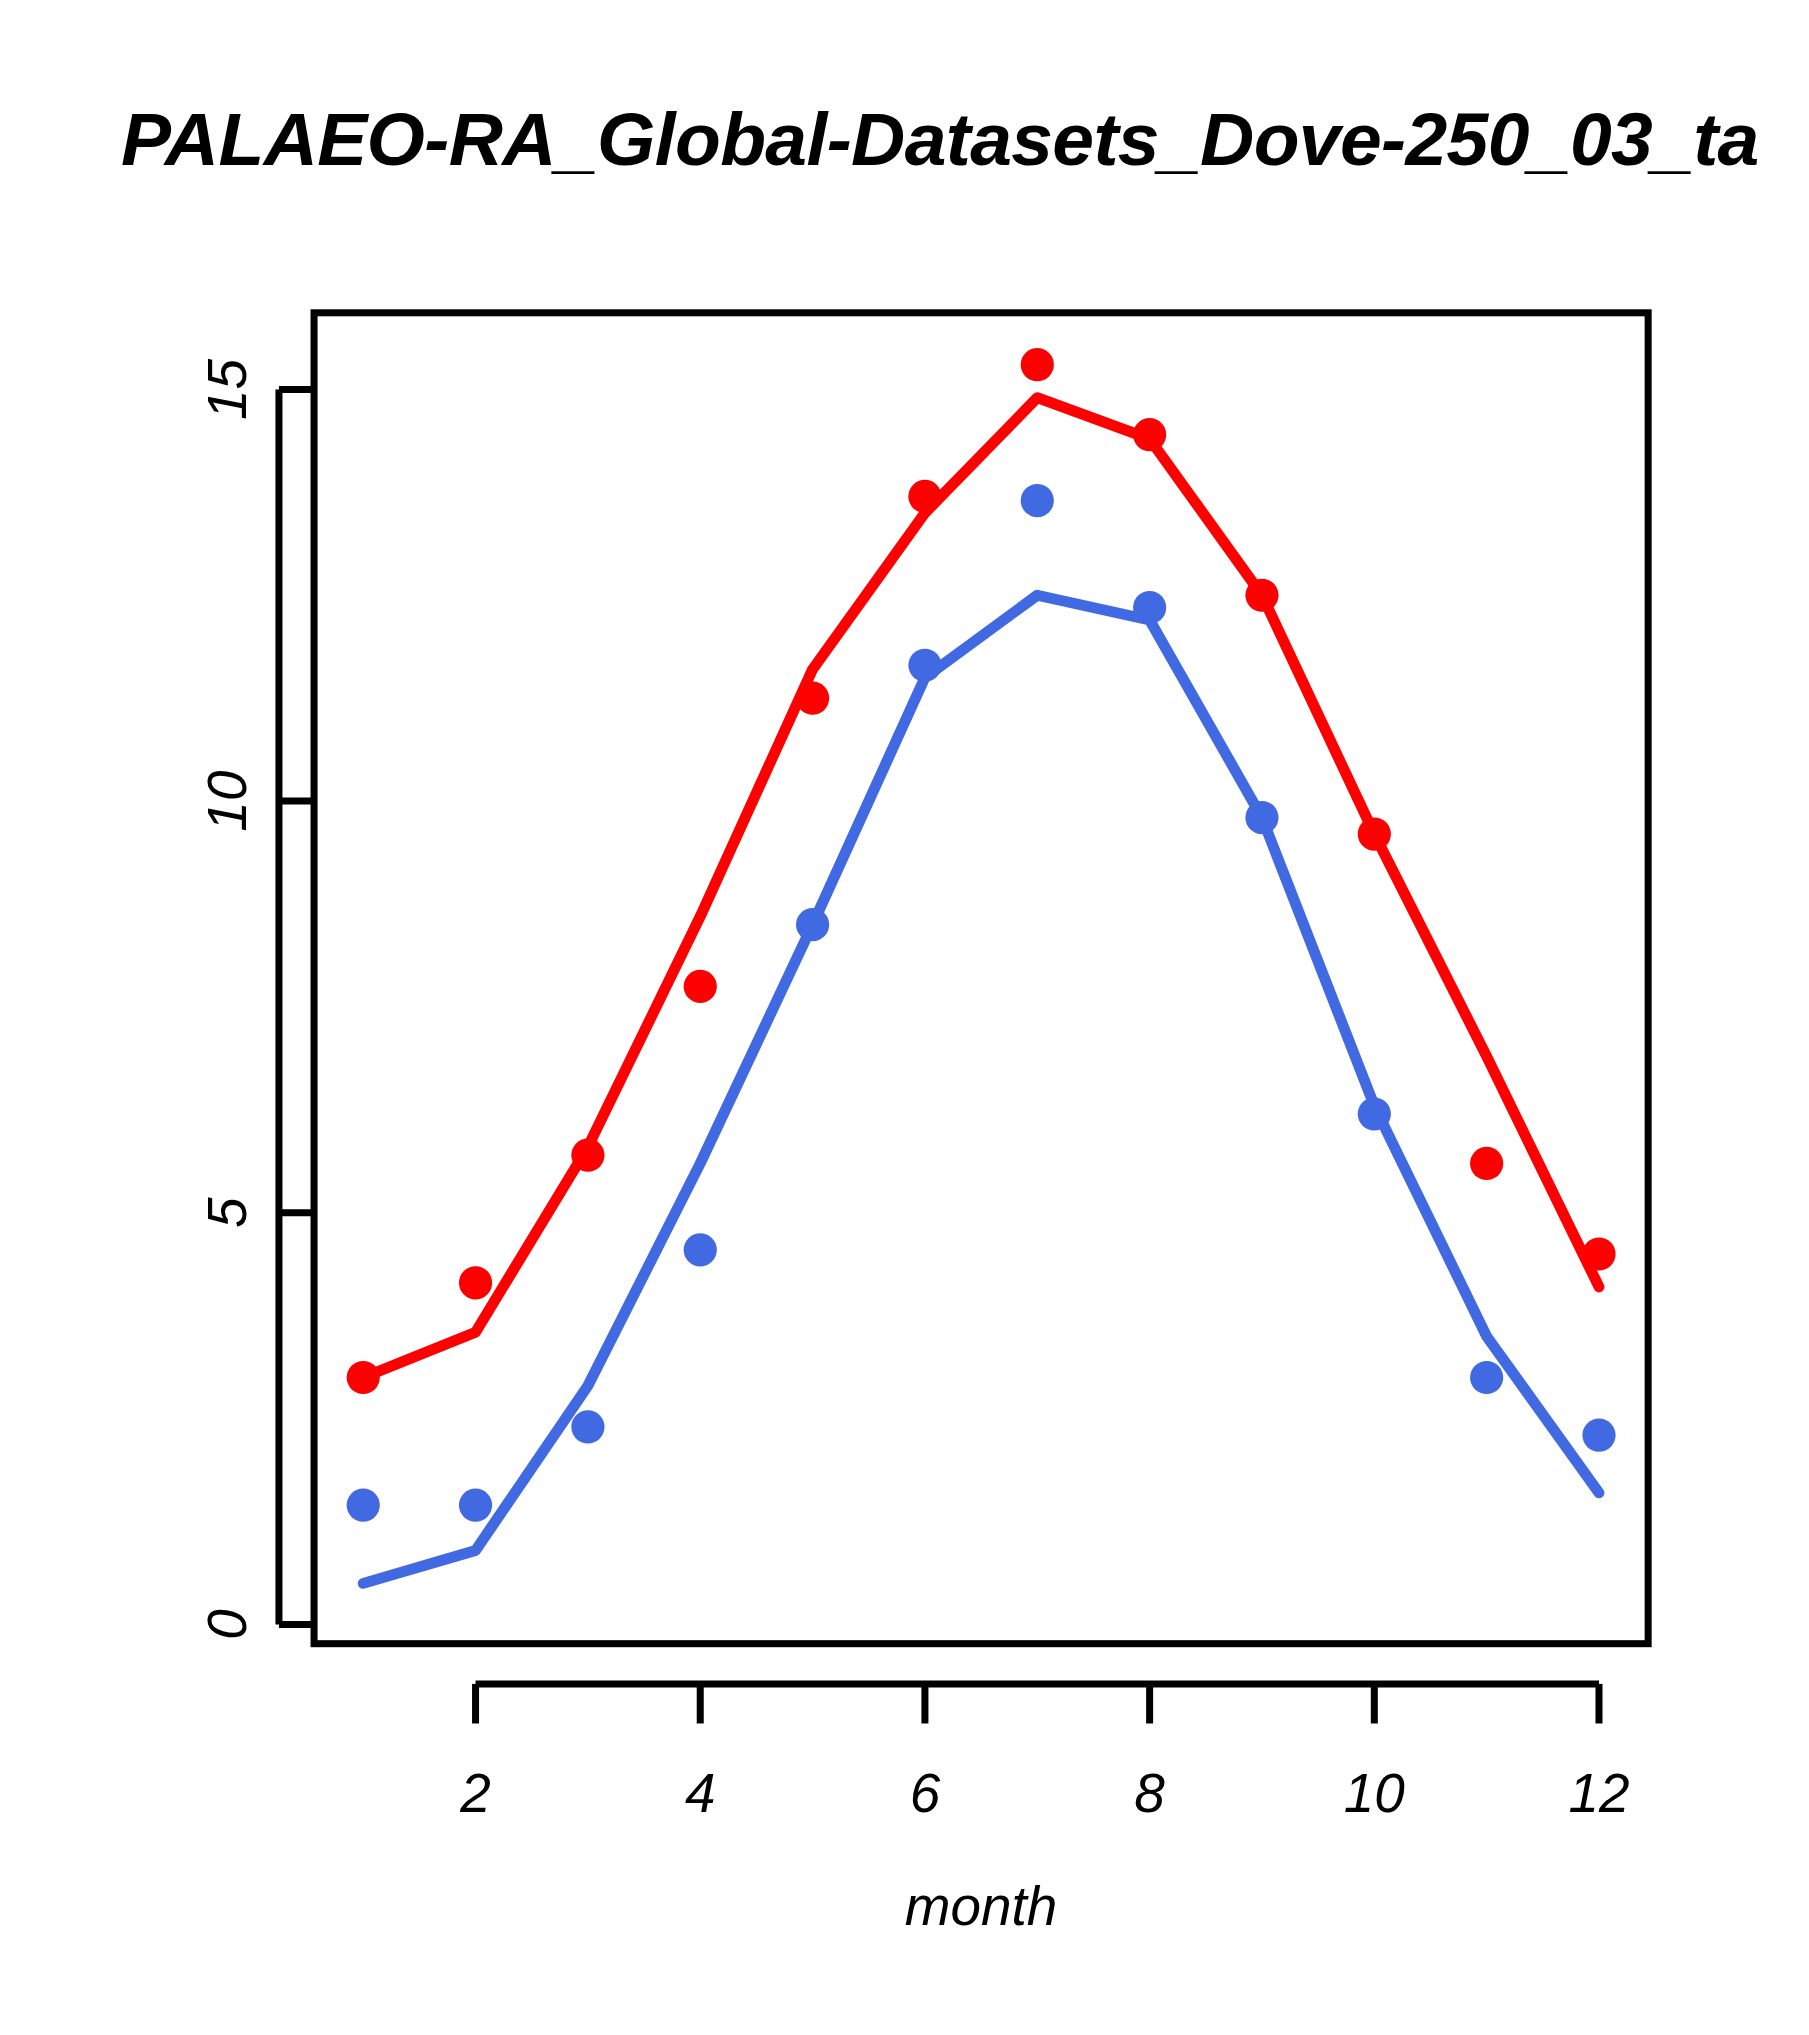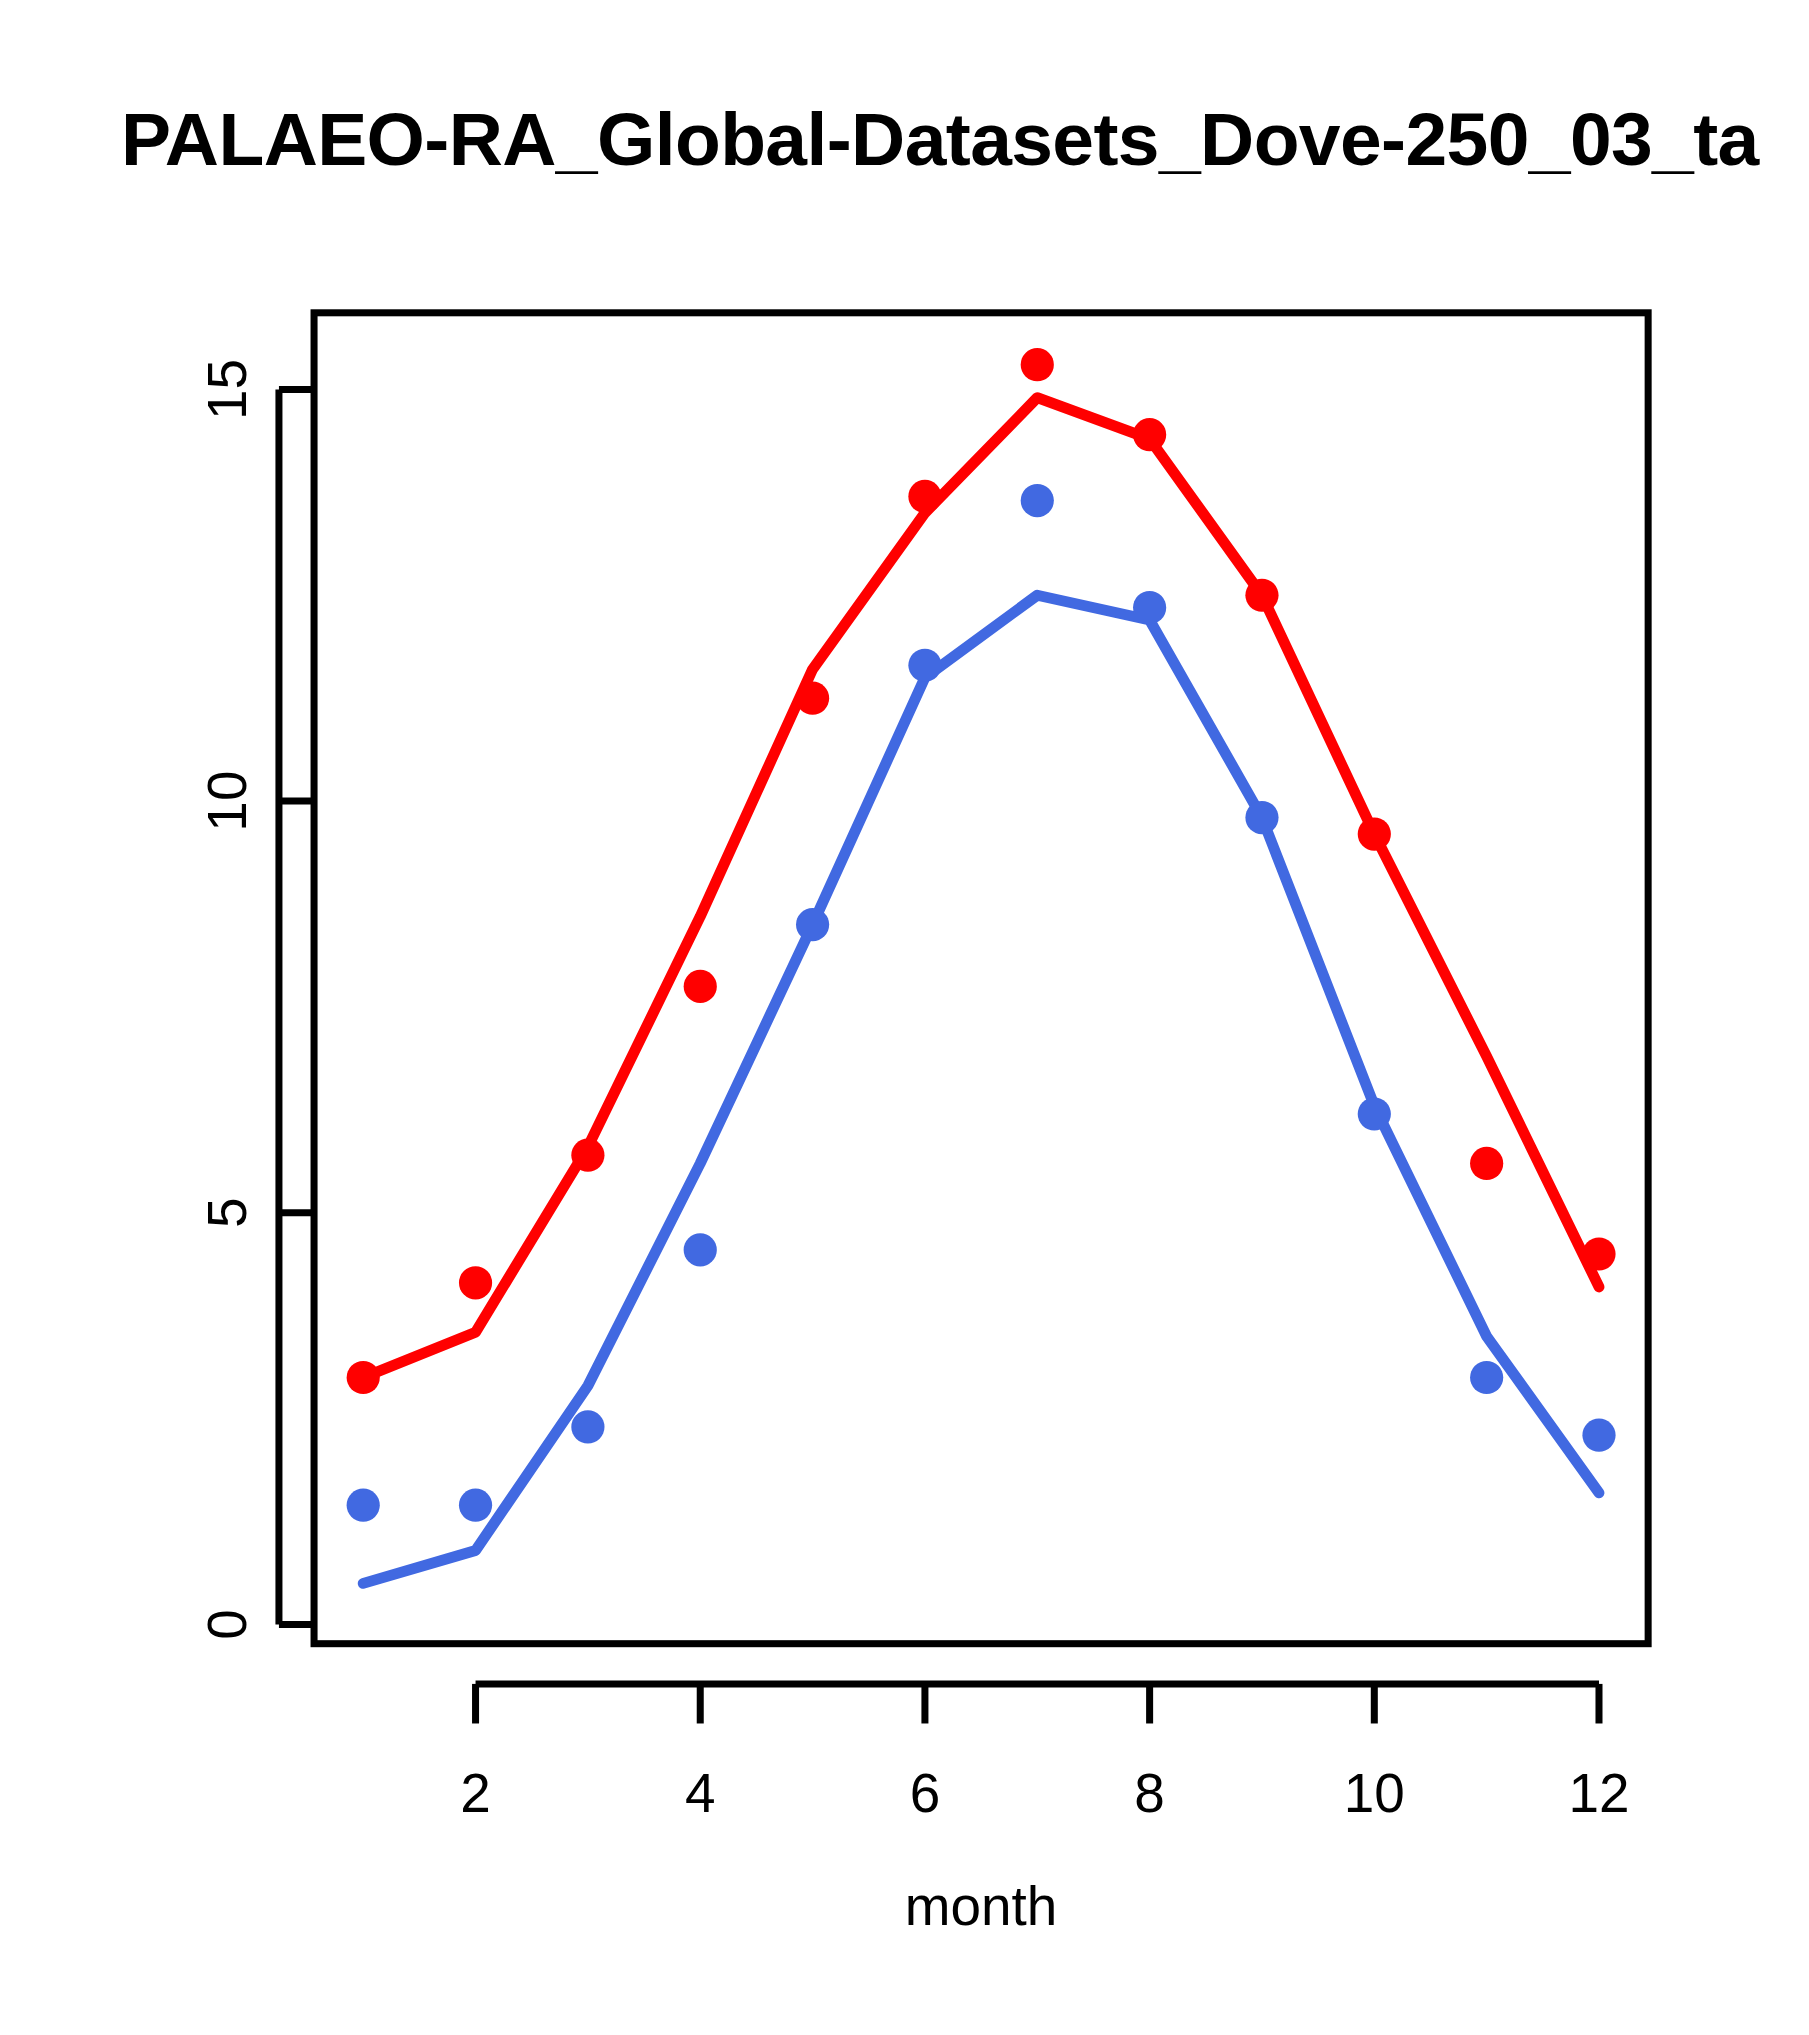--- a/index.html
+++ b/index.html
@@ -13,20 +13,21 @@
     font-family: "Liberation Sans", sans-serif;
     overflow: hidden;
     position: relative;
   }
   #chart-root {
     position: absolute;
     left: 0; top: 0;
     width: 1809px;
     height: 1454px;
     background: #ffffff;
+    font-style: italic;
   }
   .plot-title {
     position: absolute;
     left: 121px;
     top: 96px;
     width: 1724px;
     font-size: 75px;
     font-weight: bold;
     letter-spacing: -0.6px;
     color: #000000;

